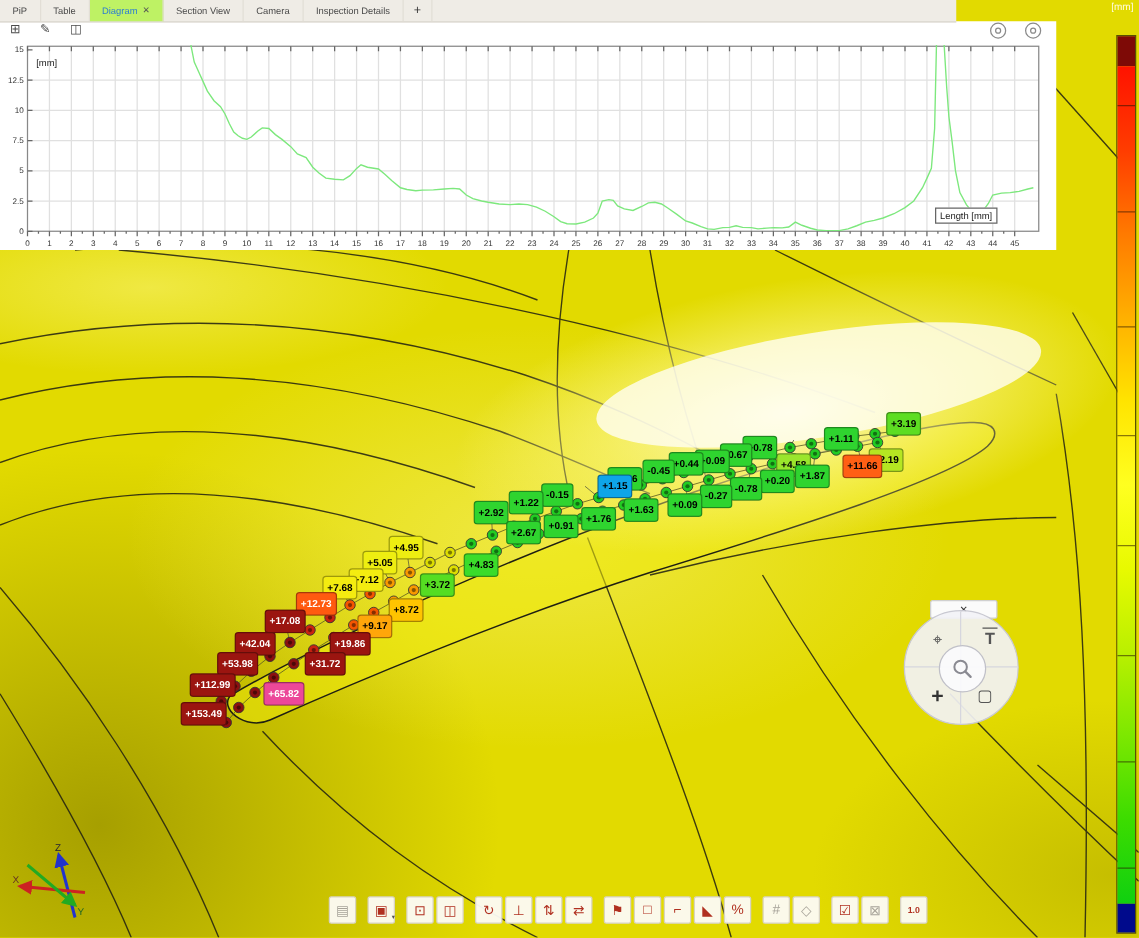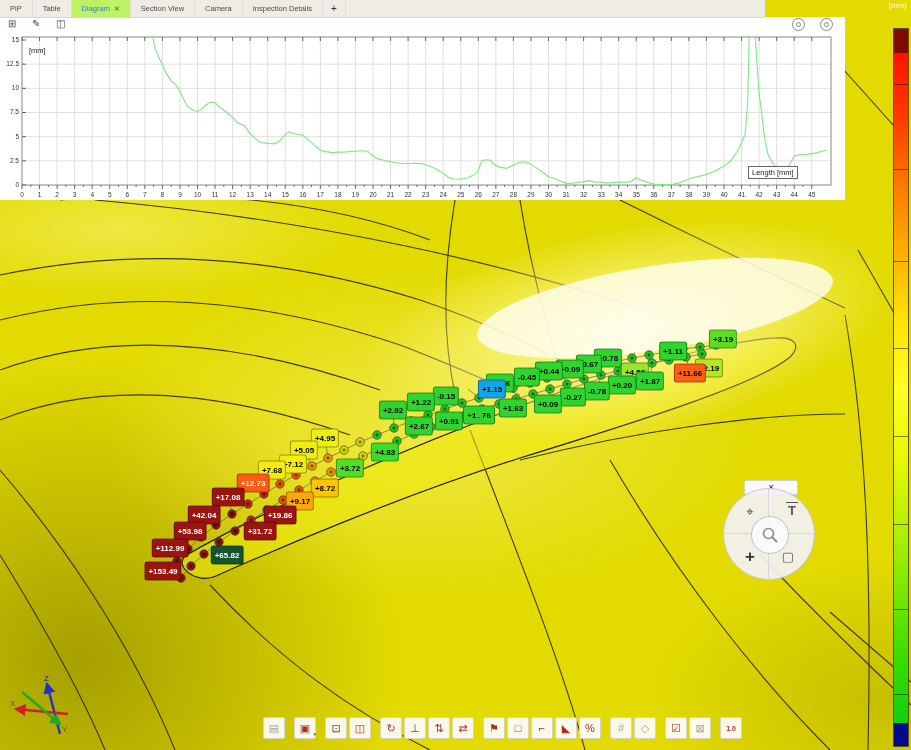--- a/index.html
+++ b/index.html
@@ -448,38 +448,38 @@
     <div class="dlab" style="left: 421px; top: 402px; background: rgb(47, 212, 47); color: rgb(0, 0, 0);">+1.22</div>
     <div class="dlab" style="left: 393px; top: 410px; background: rgb(47, 212, 47); color: rgb(0, 0, 0);">+2.92</div>
     <div class="dlab" style="left: 709px; top: 368px; background: rgb(181, 230, 34); color: rgb(0, 0, 0);">+2.19</div>
     <div class="dlab" style="left: 690px; top: 373px; background: rgb(255, 95, 20); color: rgb(0, 0, 0);">+11.66</div>
     <div class="dlab" style="left: 650px; top: 381px; background: rgb(47, 212, 47); color: rgb(0, 0, 0);">+1.87</div>
     <div class="dlab" style="left: 622px; top: 385px; background: rgb(47, 212, 47); color: rgb(0, 0, 0);">+0.20</div>
     <div class="dlab" style="left: 597px; top: 391px; background: rgb(47, 212, 47); color: rgb(0, 0, 0);">-0.78</div>
     <div class="dlab" style="left: 573px; top: 397px; background: rgb(47, 212, 47); color: rgb(0, 0, 0);">-0.27</div>
     <div class="dlab" style="left: 548px; top: 404px; background: rgb(47, 212, 47); color: rgb(0, 0, 0);">+0.09</div>
     <div class="dlab" style="left: 513px; top: 408px; background: rgb(47, 212, 47); color: rgb(0, 0, 0);">+1.63</div>
-    <div class="dlab" style="left: 479px; top: 415px; background: rgb(47, 212, 47); color: rgb(0, 0, 0); font-family: Liberation Mono, monospace;">+1.76</div>
+    <div class="dlab" style="left: 479px; top: 415px; background: rgb(47, 212, 47); color: rgb(0, 0, 0);">+1.76</div>
     <div class="dlab" style="left: 449px; top: 421px; background: rgb(47, 212, 47); color: rgb(0, 0, 0);">+0.91</div>
     <div class="dlab" style="left: 419px; top: 426px; background: rgb(47, 212, 47); color: rgb(0, 0, 0); text-align: right;">+2.67</div>
     <div class="dlab" style="left: 385px; top: 452px; background: rgb(59, 220, 42); color: rgb(0, 0, 0);">+4.83</div>
     <div class="dlab" style="left: 350px; top: 468px; background: rgb(85, 221, 34); color: rgb(0, 0, 0);">+3.72</div>
     <div class="dlab" style="left: 325px; top: 438px; background: rgb(238, 238, 17); color: rgb(0, 0, 0);">+4.95</div>
     <div class="dlab" style="left: 304px; top: 450px; background: rgb(238, 238, 17); color: rgb(0, 0, 0);">+5.05</div>
     <div class="dlab" style="left: 293px; top: 464px; background: rgb(244, 236, 16); color: rgb(0, 0, 0);">+7.12</div>
     <div class="dlab" style="left: 272px; top: 470px; background: rgb(244, 236, 16); color: rgb(0, 0, 0); text-align: center;">+7.68</div>
     <div class="dlab" style="left: 325px; top: 488px; background: rgb(255, 196, 0); color: rgb(0, 0, 0);">+8.72</div>
     <div class="dlab" style="left: 300px; top: 501px; background: rgb(255, 166, 10); color: rgb(0, 0, 0);">+9.17</div>
     <div class="dlab" style="left: 253px; top: 483px; background: rgb(255, 90, 16); color: rgb(255, 255, 255);">+12.73</div>
     <div class="dlab" style="left: 228px; top: 497px; background: rgb(155, 21, 16); color: rgb(255, 255, 255);">+17.08</div>
     <div class="dlab" style="left: 280px; top: 515px; background: rgb(155, 21, 16); color: rgb(255, 255, 255);">+19.86</div>
     <div class="dlab" style="left: 204px; top: 515px; background: rgb(155, 21, 16); color: rgb(255, 255, 255);">+42.04</div>
     <div class="dlab" style="left: 260px; top: 531px; background: rgb(155, 21, 16); color: rgb(255, 255, 255);">+31.72</div>
     <div class="dlab" style="left: 190px; top: 531px; background: rgb(155, 21, 16); color: rgb(255, 255, 255);">+53.98</div>
-    <div class="dlab" style="left: 227px; top: 555px; background: #14532d; color: rgb(255, 255, 255); text-align: right;">+65.82</div>
+    <div class="dlab" style="left: 227px; top: 555px; background: #ec4899; color: rgb(255, 255, 255); text-align: right;">+65.82</div>
     <div class="dlab" style="left: 170px; top: 548px; background: rgb(155, 21, 16); color: rgb(255, 255, 255);">+112.99</div>
     <div class="dlab" style="left: 163px; top: 571px; background: rgb(155, 21, 16); color: rgb(255, 255, 255);">+153.49</div>
   </div>
 
 <div id="tabbar">
     <div class="tab">
       <span>PiP</span>
     </div>
     <div class="tab">
       <span>Table</span>

